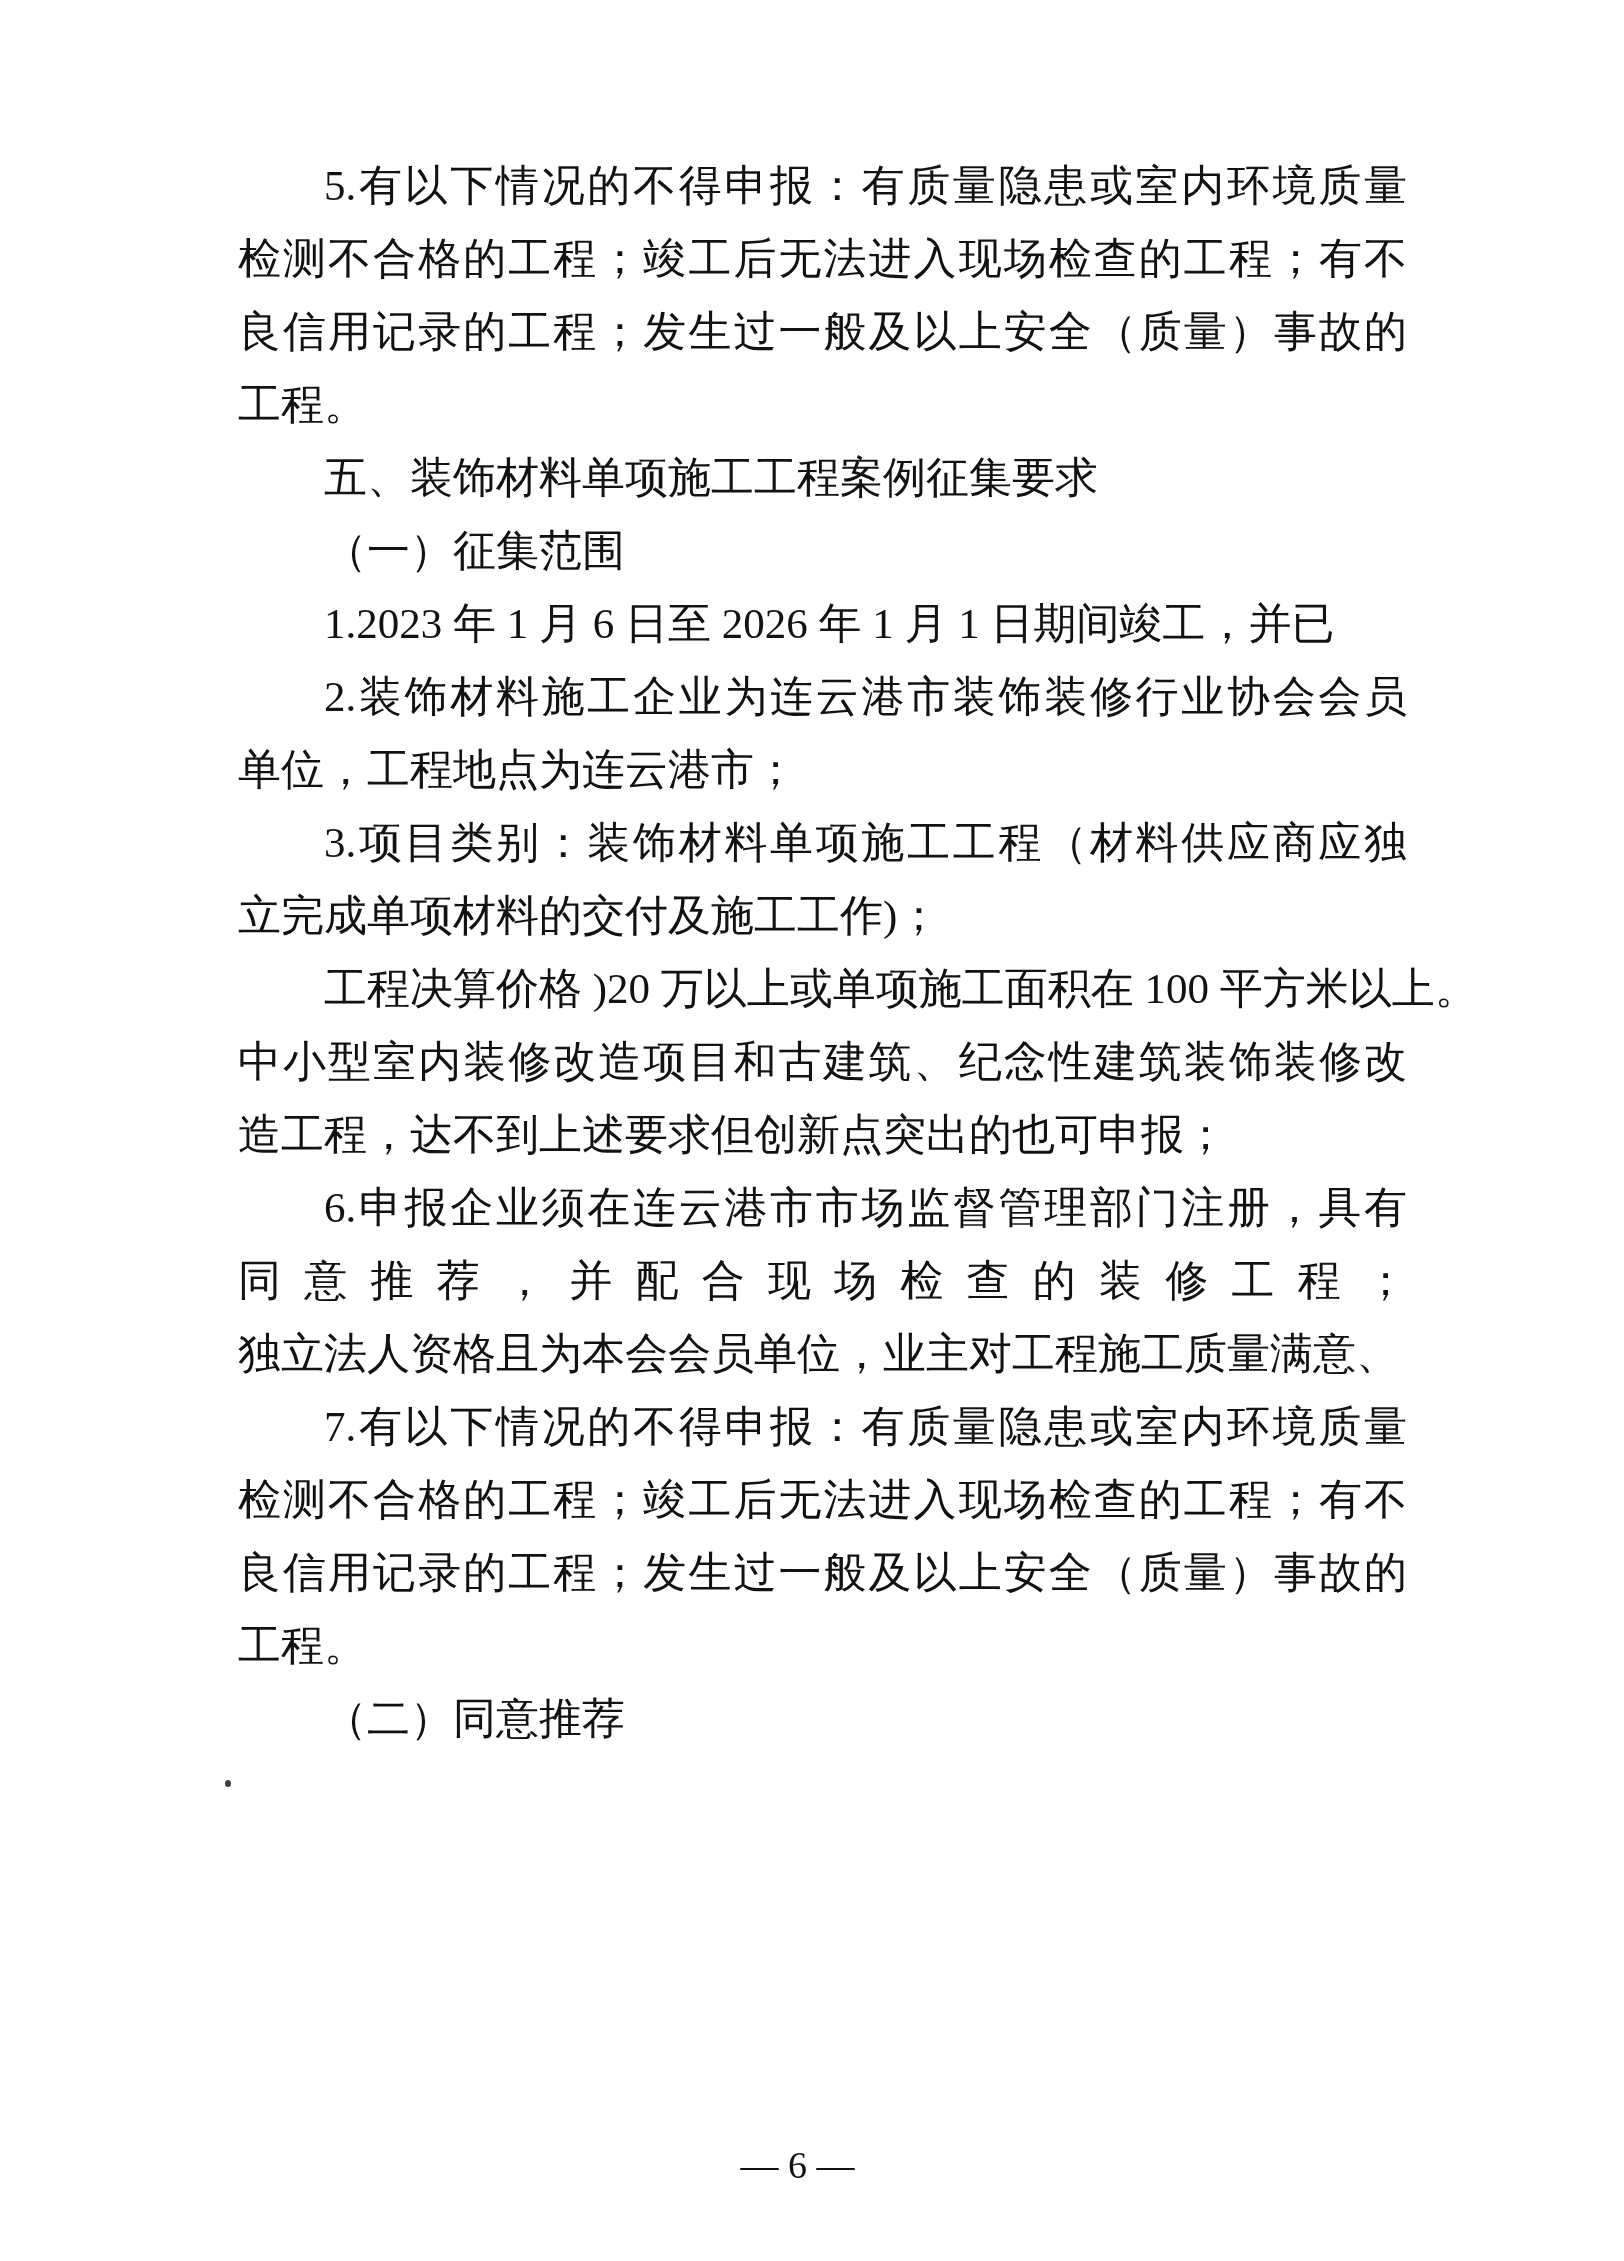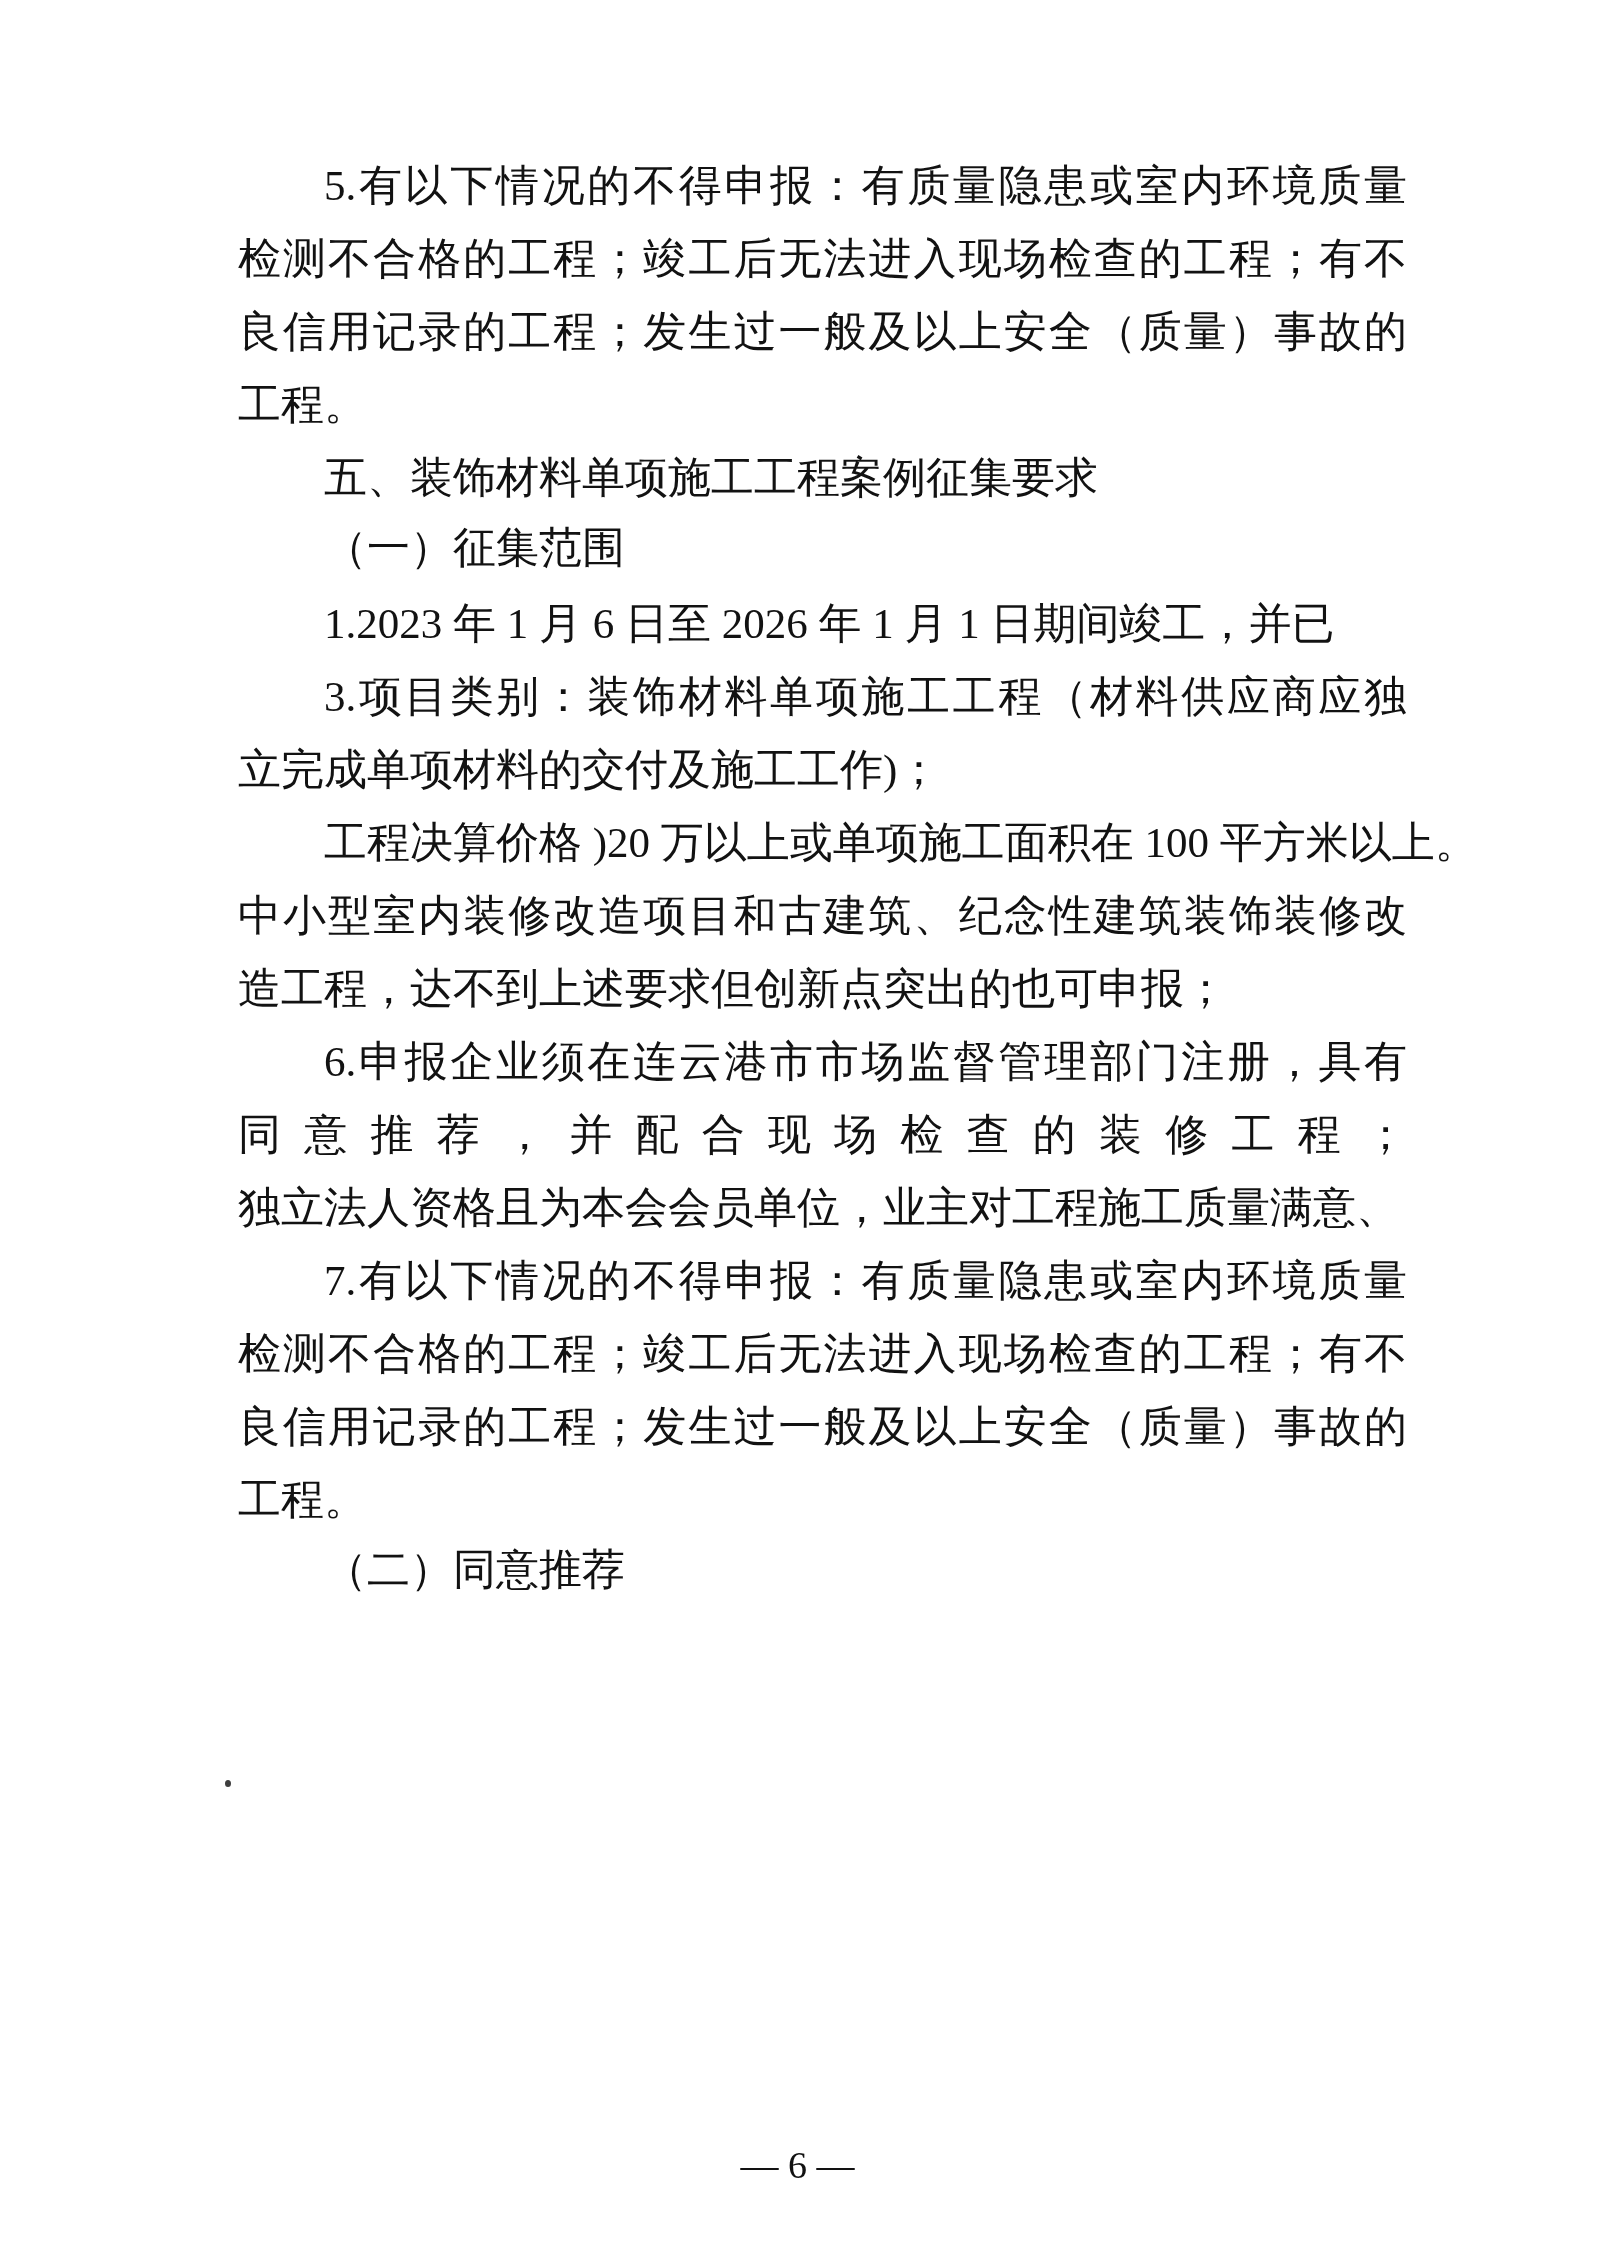--- a/index.html
+++ b/index.html
@@ -38,21 +38,20 @@
   .para .line:not(:last-child) { text-align-last: justify; }
   
   .para .line:first-child { text-indent: 86px; }
 
   .para.section-heading .line {
     font-family: "Liberation Sans", sans-serif;
     font-weight: 400;
   }
   .para.sub-heading .line {
     font-weight: 400;
-    font-family: Liberation Mono, monospace;
   }
 
   .footer {
     position: absolute;
     left: 0;
     right: 0;
     top: 2124px;
     text-align: center;
     transform: translateX(-14.6px);
     font-size: 38px;
@@ -85,20 +84,24 @@
       <div class="para section-heading">
         <div class="line">五、装饰材料单项施工工程案例征集要求</div>
       </div>
       <div class="para sub-heading">
         <div class="line">（一）征集范围</div>
       </div>
       <div class="para body">
         <div class="line">1.2023 年 1 月 6 日至 2026 年 1 月 1 日期间竣工，并已</div>
       </div>
       <div class="para body">
+        <div class="line">2.装饰材料施工企业为连云港市装饰装修行业协会会员</div>
+        <div class="line">单位，工程地点为连云港市；</div>
+      </div>
+      <div class="para body">
         <div class="line">3.项目类别：装饰材料单项施工工程（材料供应商应独</div>
         <div class="line">立完成单项材料的交付及施工工作)；</div>
       </div>
       <div class="para body">
         <div class="line">工程决算价格 )20 万以上或单项施工面积在 100 平方米以上。</div>
         <div class="line">中小型室内装修改造项目和古建筑、纪念性建筑装饰装修改</div>
         <div class="line">造工程，达不到上述要求但创新点突出的也可申报；</div>
       </div>
       <div class="para body">
         <div class="line">6.申报企业须在连云港市市场监督管理部门注册，具有</div>

